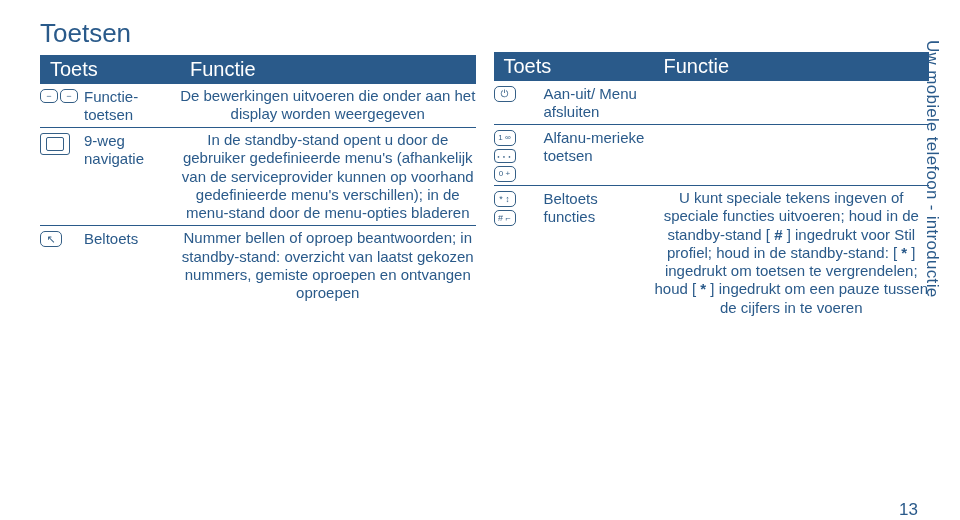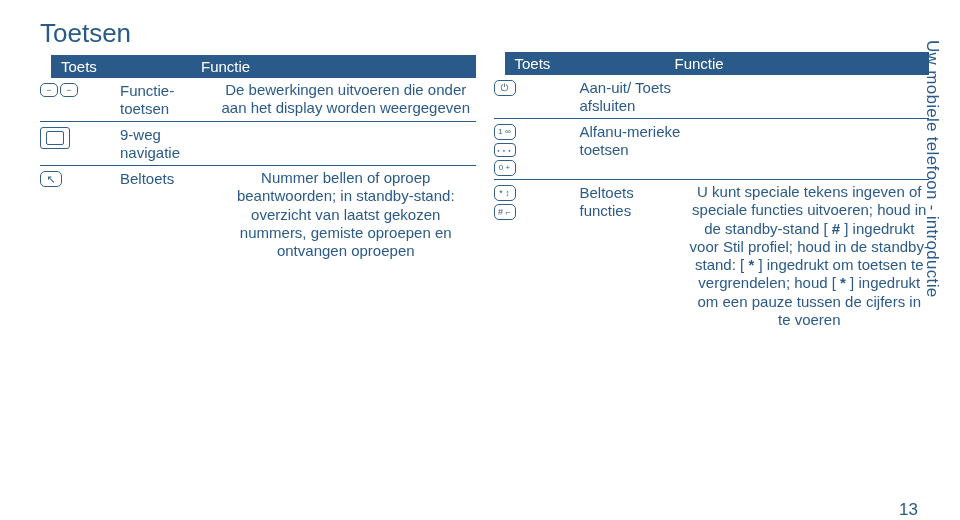--- a/index.html
+++ b/index.html
@@ -22,23 +22,22 @@
   h1 {
     color: #2a5a8a;
     font-size: 26px;
     font-weight: normal;
     margin-bottom: 6px;
   }
   .tbl-head {
     display: flex;
     background: #2a5a8a;
     color: #fff;
-    font-size: 15px;
+    font-size: 20px;
     padding: 3px 0 3px 10px;
-    margin-left: 11px;
   }
   .tbl-head .c1 { width: 140px; }
   .tbl-head .c2 { flex: 1; }
   .col-right .tbl-head .c1 { width: 160px; }
   .row {
     display: flex;
     border-bottom: 1px solid #2a5a8a;
     padding: 3px 0 3px 0;
     align-items: flex-start;
   }
@@ -51,21 +50,20 @@
     gap: 3px;
     padding-top: 2px;
   }
   .c-icon.wider { width: 50px; }
   .c-label {
     width: 96px;
     color: #2a5a8a;
     font-size: 15px;
     line-height: 1.2;
     padding-top: 1px;
-    margin-left: 36px;
   }
   .col-right .c-label { width: 110px; }
   .c-func {
     flex: 1;
     color: #2a5a8a;
     font-size: 15px;
     line-height: 1.22;
     text-align: center;
   }
   .key {
@@ -147,20 +145,21 @@
       </div>
       <div class="c-label">Functie-toetsen</div>
       <div class="c-func">De bewerkingen uitvoeren die onder aan het display worden weergegeven</div>
     </div>
 
     <div class="row">
       <div class="c-icon">
         <span class="nav-key"></span>
       </div>
       <div class="c-label">9-weg navigatie</div>
+      <div class="c-func">In de standby-stand opent u door de gebruiker gedefinieerde menu's (afhankelijk van de serviceprovider kunnen op voorhand gedefinieerde menu's verschillen); in de menu-stand door de menu-opties bladeren</div>
     </div>
 
 
     <div class="row">
       <div class="c-icon">
         <span class="key" style="font-size:11px;">↖</span>
       </div>
       <div class="c-label">Beltoets</div>
       <div class="c-func">Nummer bellen of oproep beantwoorden; in standby-stand: overzicht van laatst gekozen nummers, gemiste oproepen en ontvangen oproepen</div>
     </div>
@@ -170,21 +169,21 @@
     <div style="height:34px;"></div>
     <div class="tbl-head">
       <div class="c1">Toets</div>
       <div class="c2">Functie</div>
     </div>
 
     <div class="row">
       <div class="c-icon wider">
         <span class="key" style="font-size:10px;">⏻</span>
       </div>
-      <div class="c-label">Aan-uit/ Toets afsluiten</div>
+      <div class="c-label">Aan-uit/ Menu afsluiten</div>
     </div>
 
     <div class="row">
       <div class="c-icon wider">
         <span class="key" style="font-size:8px;">1 ∞</span>
         <span class="key-dots">● ● ●</span>
         <span class="key" style="font-size:8px;">0 +</span>
       </div>
       <div class="c-label">Alfanu-merieke toetsen</div>
     </div>

